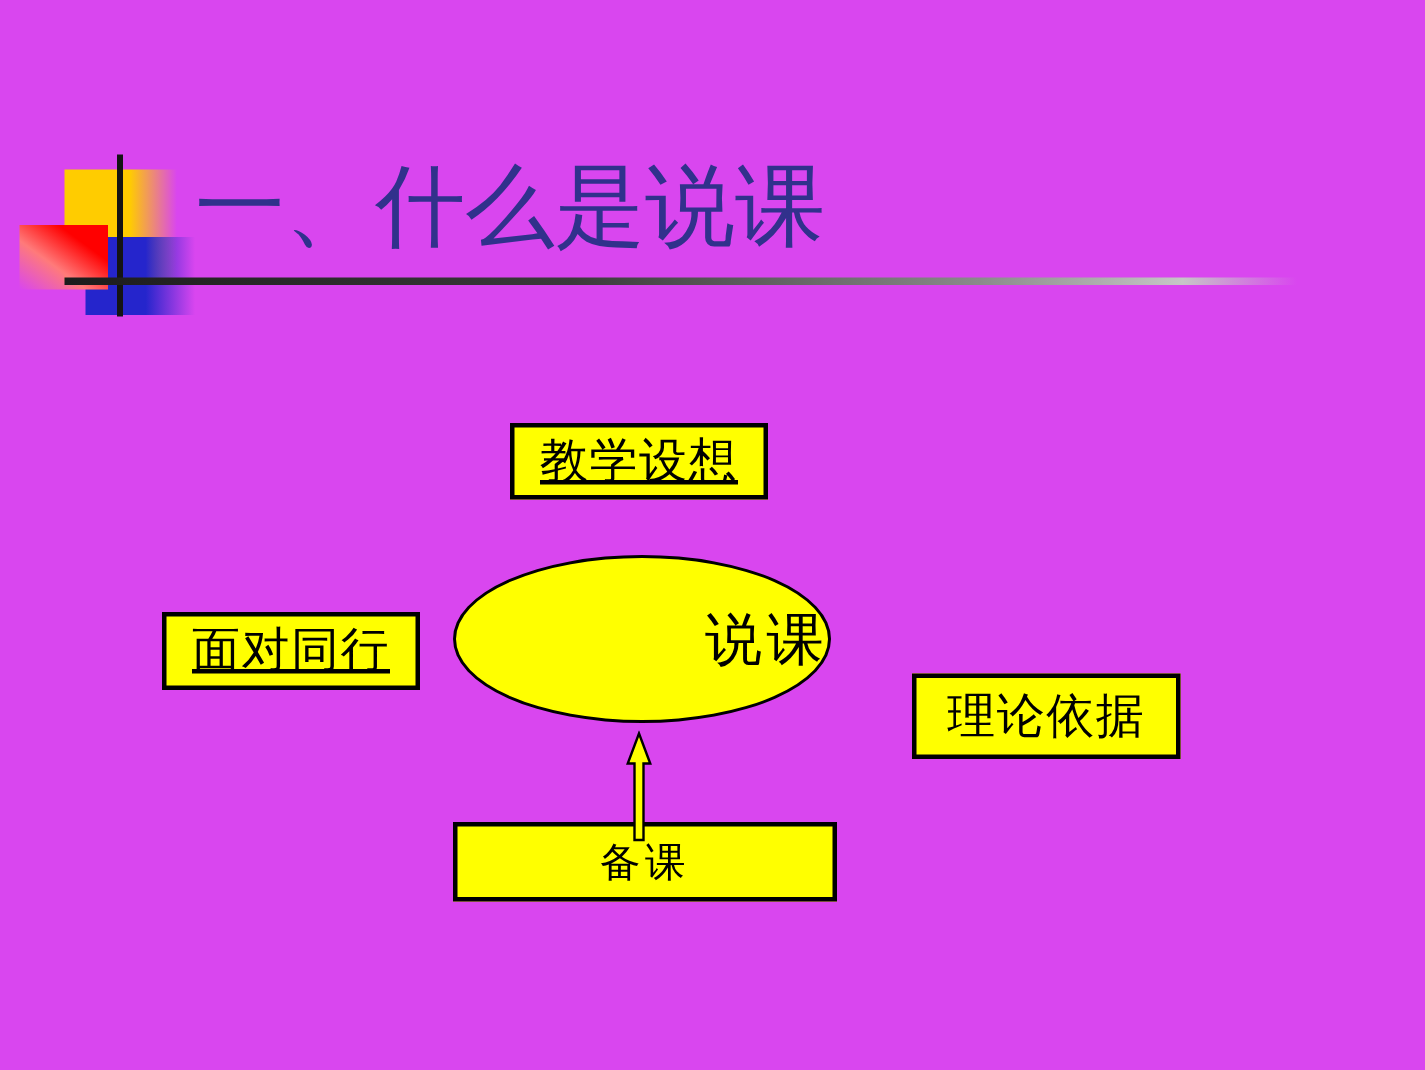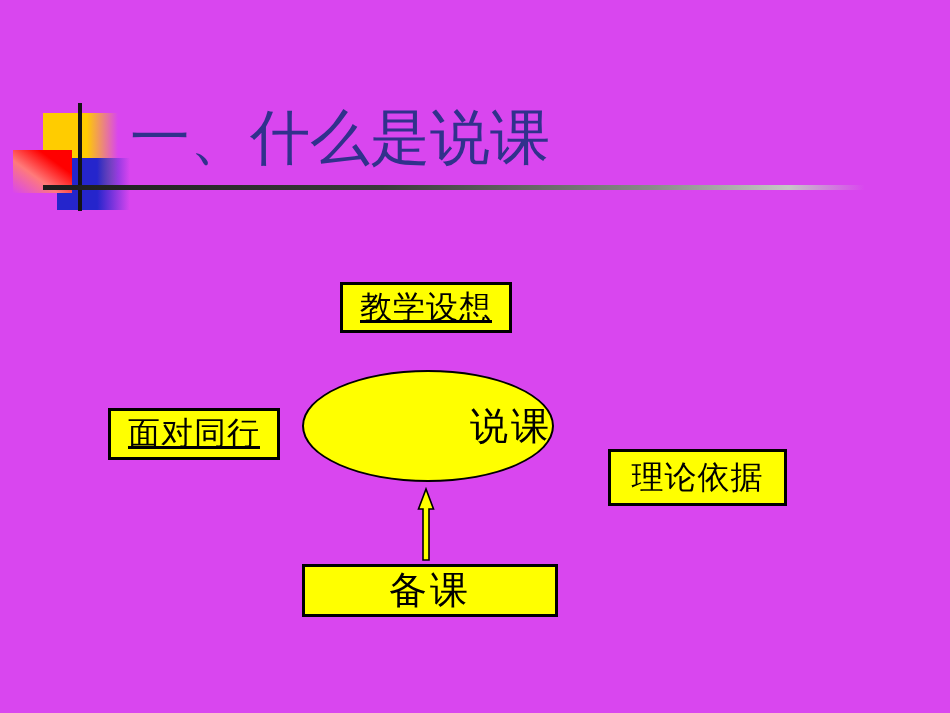--- a/index.html
+++ b/index.html
@@ -51,21 +51,21 @@
     border: 3px solid #000000;
     display: flex; align-items: center; justify-content: center;
     color: #000000;
     box-sizing: border-box;
     font-size: 32px;
     letter-spacing: 1px;
   }
   .node-top    { left: 340px; top: 282px; width: 172px; height: 51px; text-decoration: underline; }
   .node-left   { left: 108px; top: 408px; width: 172px; height: 52px; text-decoration: underline; }
   .node-right  { left: 608px; top: 405px; width: 179px; height: 57px; margin-top: 44px; }
-  .node-bottom { left: 302px; top: 564px; width: 256px; height: 53px; font-size: 38px; letter-spacing: 3px; }
+  .node-bottom { left: 302px; top: 548px; width: 256px; height: 53px; font-size: 27px; letter-spacing: 3px; }
   .node-center {
     left: 302px; top: 370px; width: 252px; height: 112px;
     border-width: 2px;
     border-radius: 50%;
     font-size: 38px; letter-spacing: 3px; justify-content: flex-end;
   }
   .connector {
     position: absolute; left: 414px; top: 487px; width: 24px; height: 76px;
   }
 </style>

